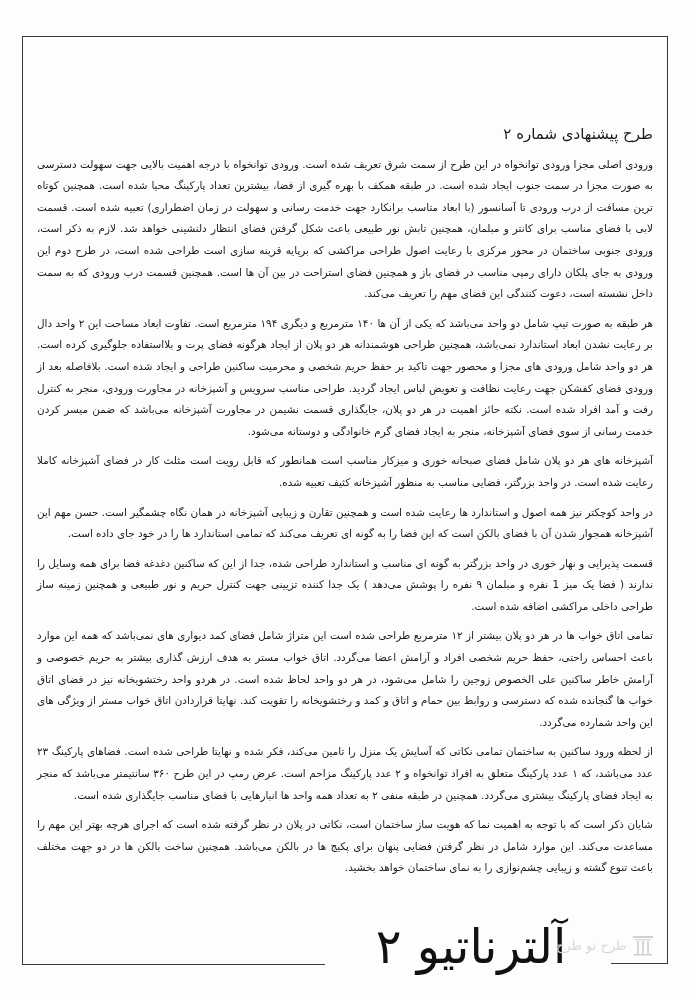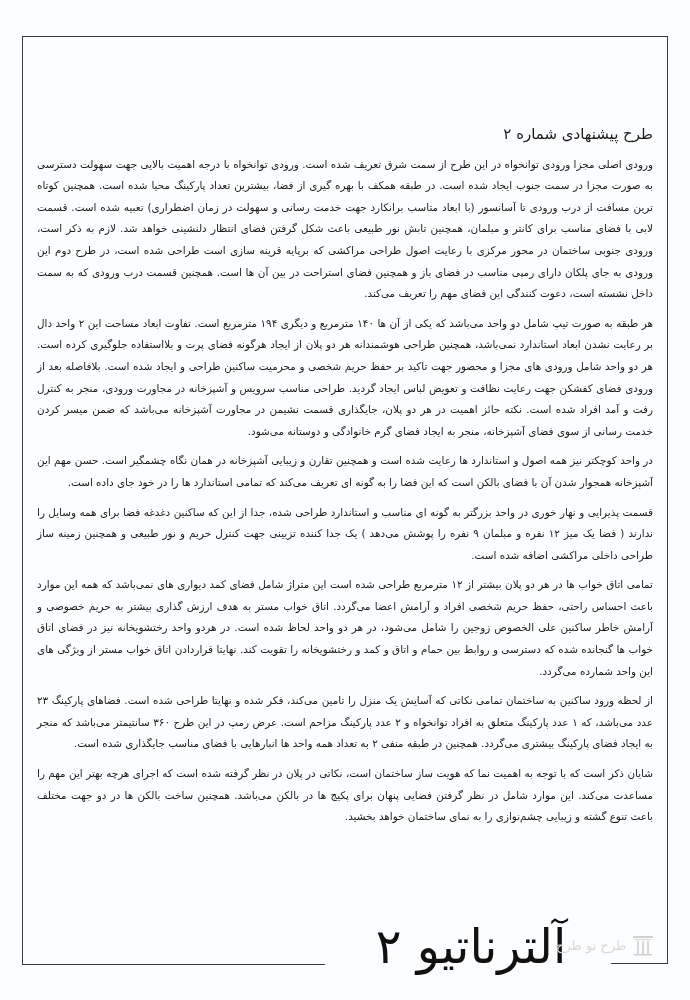--- a/index.html
+++ b/index.html
@@ -78,22 +78,23 @@
 <div class="frame-top"></div>
 <div class="frame-left"></div>
 <div class="frame-right"></div>
 <div class="frame-bottom-left"></div>
 <div class="frame-bottom-right"></div>
 
 <div class="content">
   <h2>طرح پیشنهادی شماره ۲</h2>
   <p>ورودی اصلی مجزا ورودی توانخواه در این طرح از سمت شرق تعریف شده است. ورودی توانخواه با درجه اهمیت بالایی جهت سهولت دسترسی به صورت مجزا در سمت جنوب ایجاد شده است. در طبقه همکف با بهره گیری از فضا، بیشترین تعداد پارکینگ محیا شده است. همچنین کوتاه ترین مسافت از درب ورودی تا آسانسور (با ابعاد متاسب برانکارد جهت خدمت رسانی و سهولت در زمان اضطراری) تعبیه شده است. قسمت لابی با فضای مناسب برای کانتر و مبلمان، همچنین تابش نور طبیعی باعث شکل گرفتن فضای انتظار دلنشینی خواهد شد. لازم به ذکر است، ورودی جنوبی ساختمان در محور مرکزی با رعایت اصول طراحی مراکشی که برپایه قرینه سازی است طراحی شده است، در طرح دوم این ورودی به جای پلکان دارای رمپی مناسب در فضای باز و همچنین فضای استراحت در بین آن ها است. همچنین قسمت درب ورودی که به سمت داخل نشسته است، دعوت کنندگی این فضای مهم را تعریف می‌کند.</p>
   <p>هر طبقه به صورت تیپ شامل دو واحد می‌باشد که یکی از آن ها ۱۴۰ مترمربع و دیگری ۱۹۴ مترمربع است. تفاوت ابعاد مساحت این ۲ واحد دال بر رعایت نشدن ابعاد استاندارد نمی‌باشد، همچنین طراحی هوشمندانه هر دو پلان از ایجاد هرگونه فضای پرت و بلااستفاده جلوگیری کرده است. هر دو واحد  شامل ورودی های مجزا و محصور جهت تاکید بر حفظ حریم شخصی و محرمیت ساکنین طراحی و ایجاد شده است. بلافاصله بعد از ورودی فضای کفشکن جهت رعایت نظافت و تعویض لباس ایجاد گردید. طراحی مناسب سرویس و آشپزخانه در مجاورت ورودی، منجر به کنترل رفت و آمد افراد شده است. نکته حائز اهمیت در هر دو پلان، جایگذاری قسمت نشیمن در مجاورت آشپزخانه می‌باشد که ضمن میسر کردن خدمت رسانی از سوی فضای آشپزخانه، منجر به ایجاد فضای گرم خانوادگی و دوستانه می‌شود.</p>
+  <p>آشپزخانه های هر دو پلان شامل فضای صبحانه خوری و میزکار مناسب است همانطور که قابل رویت است مثلث کار در فضای آشپزخانه کاملا رعایت شده است. در واحد بزرگتر، فضایی مناسب به منظور آشپزخانه کثیف تعبیه شده.</p>
   <p>در واحد کوچکتر نیز همه اصول و استاندارد ها رعایت شده است و همچنین تقارن و زیبایی آشپزخانه در همان نگاه چشمگیر است. حسن مهم این آشپزخانه همجوار شدن آن با فضای بالکن است که این فضا را به گونه ای تعریف می‌کند که تمامی استاندارد ها را در خود جای داده است.</p>
-  <p>قسمت پذیرایی و نهار خوری در واحد بزرگتر به گونه ای مناسب و استاندارد طراحی شده، جدا از این که ساکنین دغدغه فضا برای همه وسایل را ندارند ( فضا یک میز ۱۲ نفره و مبلمان ۹ نفره را پوشش می‌دهد ) یک جدا کننده تزیینی جهت کنترل حریم و نور طبیعی و همچنین زمینه ساز طراحی داخلی مراکشی اضافه شده است.</p>
+  <p>قسمت پذیرایی و نهار خوری در واحد بزرگتر به گونه ای مناسب و استاندارد طراحی شده، جدا از این که ساکنین دغدغه فضا برای همه وسایل را ندارند ( فضا یک میز 1 نفره و مبلمان ۹ نفره را پوشش می‌دهد ) یک جدا کننده تزیینی جهت کنترل حریم و نور طبیعی و همچنین زمینه ساز طراحی داخلی مراکشی اضافه شده است.</p>
   <p>تمامی اتاق خواب ها در هر دو پلان بیشتر از ۱۲ مترمربع طراحی شده است این متراژ شامل فضای کمد دیواری های نمی‌باشد که همه این موارد باعث احساس راحتی، حفظ حریم شخصی افراد و آرامش اعضا می‌گردد. اتاق خواب مستر به هدف ارزش گذاری بیشتر به حریم خصوصی و آرامش خاطر ساکنین علی الخصوص زوجین را شامل می‌شود، در هر دو واحد لحاظ شده است. در هردو واحد رختشویخانه نیز در فضای اتاق خواب ها گنجانده شده که دسترسی و روابط بین حمام و اتاق و کمد و رختشویخانه را تقویت کند. نهایتا قراردادن اتاق خواب مستر از ویژگی های این واحد شمارده می‌گردد.</p>
   <p>از لحظه ورود ساکنین به ساختمان تمامی نکاتی که آسایش یک منزل را تامین می‌کند، فکر شده و نهایتا طراحی شده است. فضاهای پارکینگ ۲۳ عدد می‌باشد، که ۱ عدد پارکینگ متعلق به افراد توانخواه و ۲ عدد پارکینگ مزاحم است. عرض رمپ در این طرح ۳۶۰ سانتیمتر می‌باشد که منجر به ایجاد فضای پارکینگ بیشتری می‌گردد. همچنین در طبقه منفی ۲ به تعداد همه واحد ها انبارهایی با فضای مناسب جایگذاری شده است.</p>
   <p>شایان ذکر است که با توجه به اهمیت نما که هویت ساز ساختمان است، نکاتی در پلان در نظر گرفته شده است که اجرای هرچه بهتر این مهم را مساعدت می‌کند. این موارد شامل در نظر گرفتن فضایی پنهان برای پکیج ها در بالکن می‌باشد. همچنین ساخت بالکن ها در دو جهت مختلف باعث تنوع گشته و زیبایی چشم‌نوازی را به نمای ساختمان خواهد بخشید.</p>
 </div>
 
 <div class="big-title">آلترناتیو ۲</div>
 
 <div class="watermark">
   <span class="watermark-text">طرح تو طرح</span>
   <svg class="watermark-logo" viewBox="0 0 22 22">

